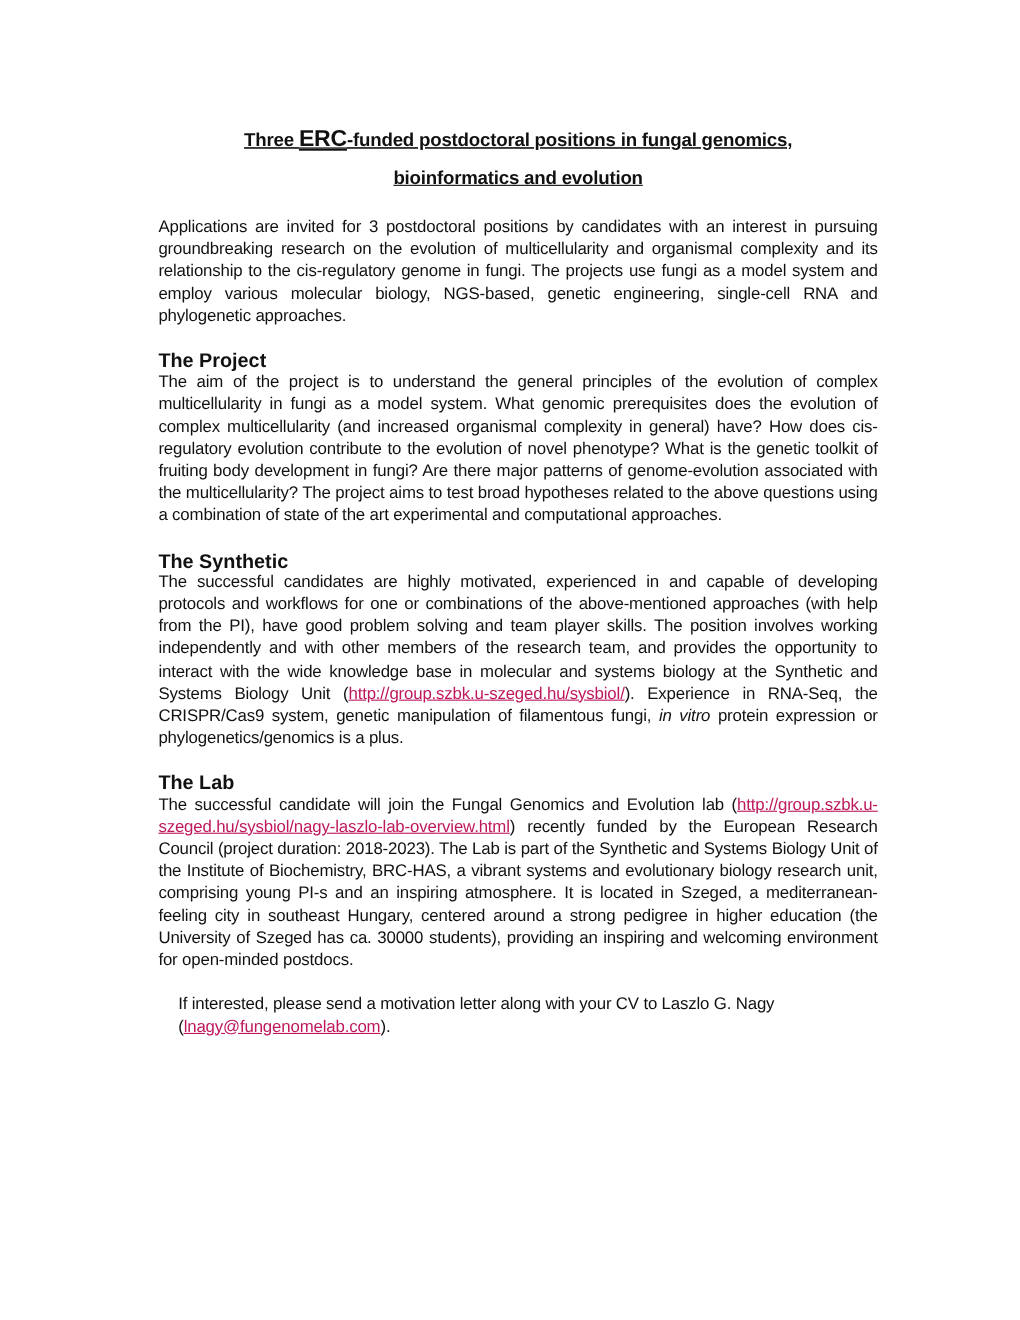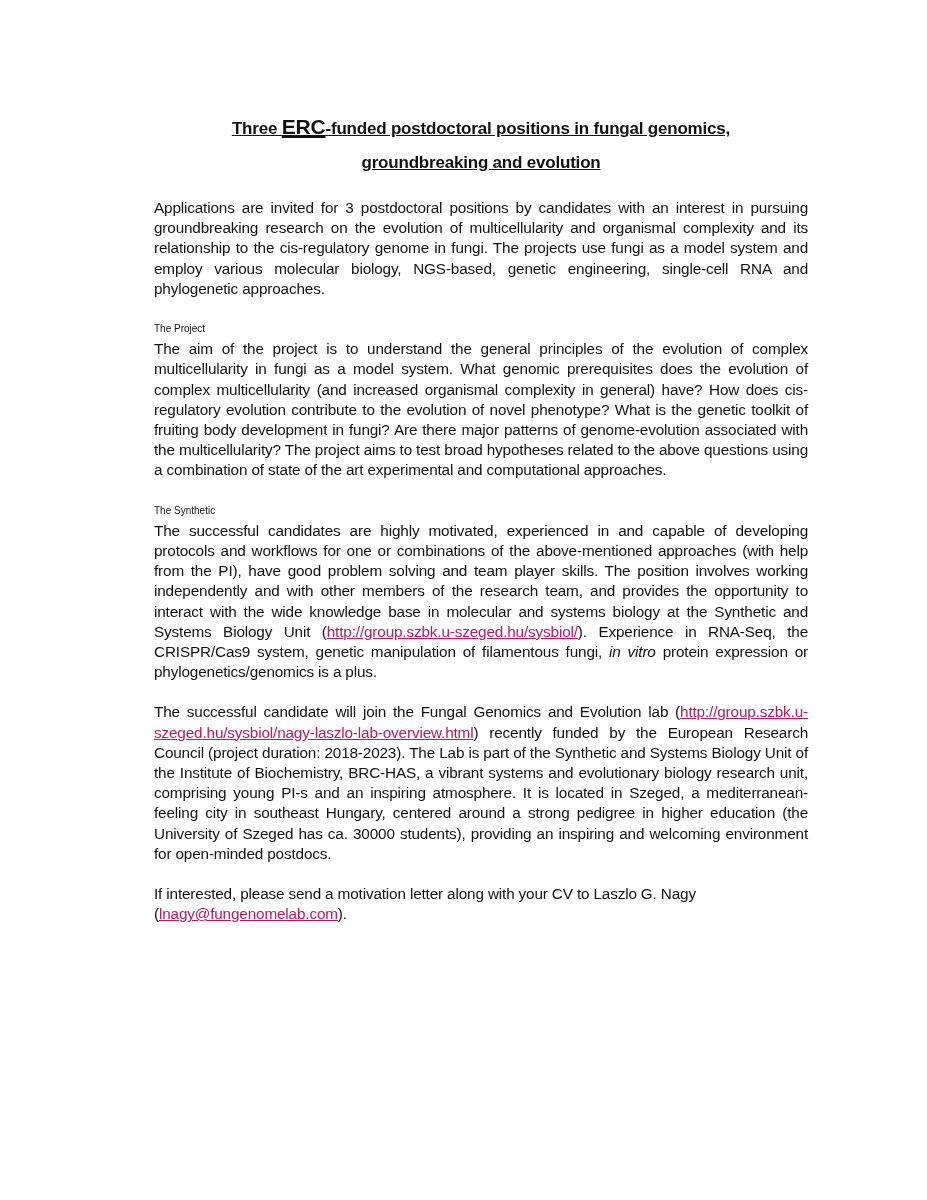--- a/index.html
+++ b/index.html
@@ -1,52 +1,53 @@
 <!DOCTYPE html>
 <html><head>
 <meta charset="utf-8">
 <style>
   html, body { margin: 0; padding: 0; background: #ffffff; }
   body { width: 927px; height: 1200px; position: relative; overflow: hidden;
          font-family: "Liberation Sans", "DejaVu Sans", sans-serif; color: #111; }
-  .page { position: absolute; left: 154px; top: 0; width: 654px; }
+  .page { position: absolute; left: 144px; top: 0; width: 654px; }
   .title { text-align: center; font-weight: bold; font-size: 17px; line-height: 34px;
            margin-top: 110px; letter-spacing: -0.2px; }
   .title span { text-decoration: underline; }
   .title .big { font-size: 21px; }
   .para { font-size: 15.3px; line-height: 20.2px; text-align: justify; margin: 0; letter-spacing: -0.15px; }
   .intro { margin-top: 18px; }
   .section { margin-top: 20px; }
-  .heading { font-weight: normal; font-size: 10px; line-height: 20.2px; margin: 0; }
+  .heading { font-weight: bold; font-size: 18px; line-height: 20.2px; margin: 0; }
   a.link { color: #be185d; text-decoration: underline; }
-  .contact .para { text-align: left; }
+  .contact .para { text-align: left; margin-left: 18px; }
 </style>
 </head>
 <body>
 
 <div class="page">
 
   <div class="title">
     <span><span>Three </span><span class="big">ERC</span><span>-funded postdoctoral positions in fungal genomics,</span></span><br>
-    <span>groundbreaking and evolution</span>
+    <span>bioinformatics and evolution</span>
   </div>
 
   <p class="para intro">Applications are invited for 3 postdoctoral positions by candidates with an interest in pursuing groundbreaking research on the evolution of multicellularity and organismal complexity and its relationship to the cis-regulatory genome in fungi. The projects use fungi as a model system and employ various molecular biology, NGS-based, genetic engineering, single-cell RNA and phylogenetic approaches.</p>
 
   <div class="section">
     <p class="heading">The Project</p>
     <p class="para">The aim of the project is to understand the general principles of the evolution of complex multicellularity in fungi as a model system. What genomic prerequisites does the evolution of complex multicellularity (and increased organismal complexity in general) have? How does cis-regulatory evolution contribute to the evolution of novel phenotype? What is the genetic toolkit of fruiting body development in fungi? Are there major patterns of genome-evolution associated with the multicellularity? The project aims to test broad hypotheses related to the above questions using a combination of state of the art experimental and computational approaches.</p>
   </div>
 
   <div class="section">
     <p class="heading">The Synthetic</p>
     <p class="para"><span>The successful candidates are highly motivated, experienced in and capable of developing protocols and workflows for one or combinations of the above-mentioned approaches (with help from the PI), have good problem solving and team player skills. The position involves working independently and with other members of the research team, and provides the opportunity to interact with the wide knowledge base in molecular and systems biology at the Synthetic and Systems Biology Unit (</span><a class="link">http://group.szbk.u-szeged.hu/sysbiol/</a><span>). Experience in RNA-Seq, the CRISPR/Cas9 system, genetic manipulation of filamentous fungi, </span><i>in vitro</i><span> protein expression or phylogenetics/genomics is a plus.</span></p>
   </div>
 
   <div class="section">
+    <p class="heading">The Lab</p>
     <p class="para"><span>The successful candidate will join the Fungal Genomics and Evolution lab (</span><a class="link">http://group.szbk.u-szeged.hu/sysbiol/nagy-laszlo-lab-overview.html</a><span>) recently funded by the European Research Council (project duration: 2018-2023). The Lab is part of the Synthetic and Systems Biology Unit of the Institute of Biochemistry, BRC-HAS, a vibrant systems and evolutionary biology research unit, comprising young PI-s and an inspiring atmosphere. It is located in Szeged, a mediterranean-feeling city in southeast Hungary, centered around a strong pedigree in higher education (the University of Szeged has ca. 30000 students), providing an inspiring and welcoming environment for open-minded postdocs.</span></p>
   </div>
 
   <div class="section contact">
     <p class="para"><span>If interested, please send a motivation letter along with your CV to Laszlo G. Nagy (</span><a class="link">lnagy@fungenomelab.com</a><span>).</span></p>
   </div>
 
 </div>
 
 </body></html>

